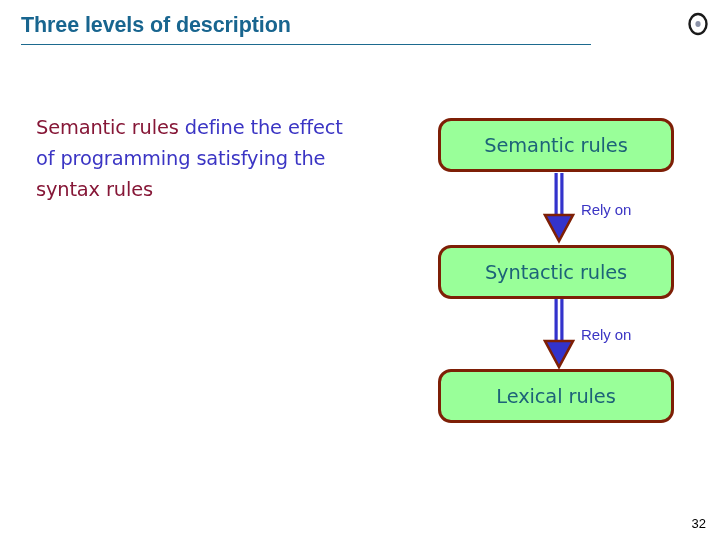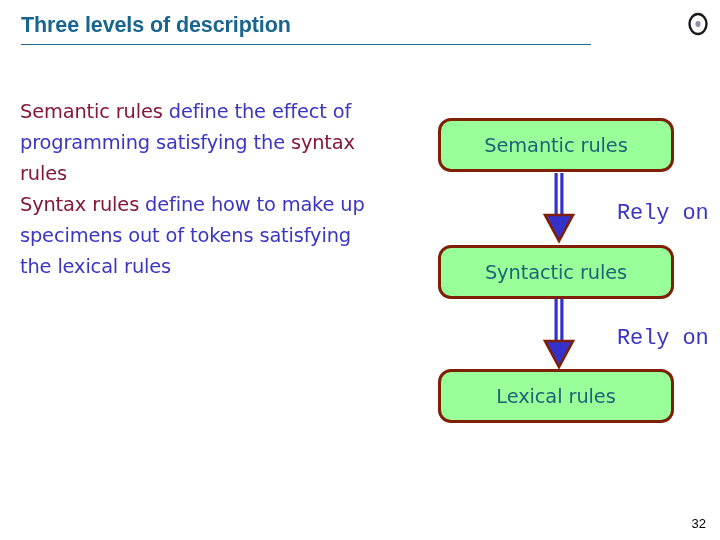--- a/index.html
+++ b/index.html
@@ -59,21 +59,21 @@
     font-family: "DejaVu Sans", sans-serif;
     font-size: 19.4px;
     line-height: 31px;
     color: #3b35c4;
     letter-spacing: -0.15px;
   }
   .kw {
     color: #861737;
   }
   .para {
-    margin: 0;
+    margin: 16px;
   }
 
   
   #rules-diagram {
     position: absolute;
     left: 438px;
     top: 118px;
     width: 240px;
     height: 310px;
   }
@@ -110,26 +110,25 @@
   #arrow-syntactic-lexical  { top: 181px; }
 
   .arrow-svg {
     position: absolute;
     left: 0;
     top: 0;
   }
 
   .rely-label {
     position: absolute;
-    font-family: Liberation Mono, monospace;
-    font-size: 22px;
+    font-family: Liberation Sans, sans-serif;
+    font-size: 15px;
     color: #3b35c4;
     white-space: nowrap;
     letter-spacing: -0.1px;
-    margin-left: 36px;
   }
   #rely-label-1 { left: 143px; top: 83px; }
   #rely-label-2 { left: 143px; top: 208px; }
 
   
   #page-number {
     position: absolute;
     right: 14px;
     bottom: 9px;
     font-family: "Liberation Sans", sans-serif;
@@ -155,23 +154,20 @@
   </div>
 
 </div>
 
 <div id="explanation-text">
 
   <p class="para">
     <span class="kw">Semantic rules</span><span> define the effect of programming satisfying the </span><span class="kw">syntax rules</span>
   </p>
 
-  <p class="para">
-    <span class="kw">Syntax rules</span><span> define how to make up specimens out of tokens satisfying the lexical rules</span>
-  </p>
 
 
 </div>
 
 <div id="rules-diagram">
 
   <div class="rule-box" id="rule-box-semantic">
     <span class="rule-box-label">Semantic rules</span>
   </div>
 

